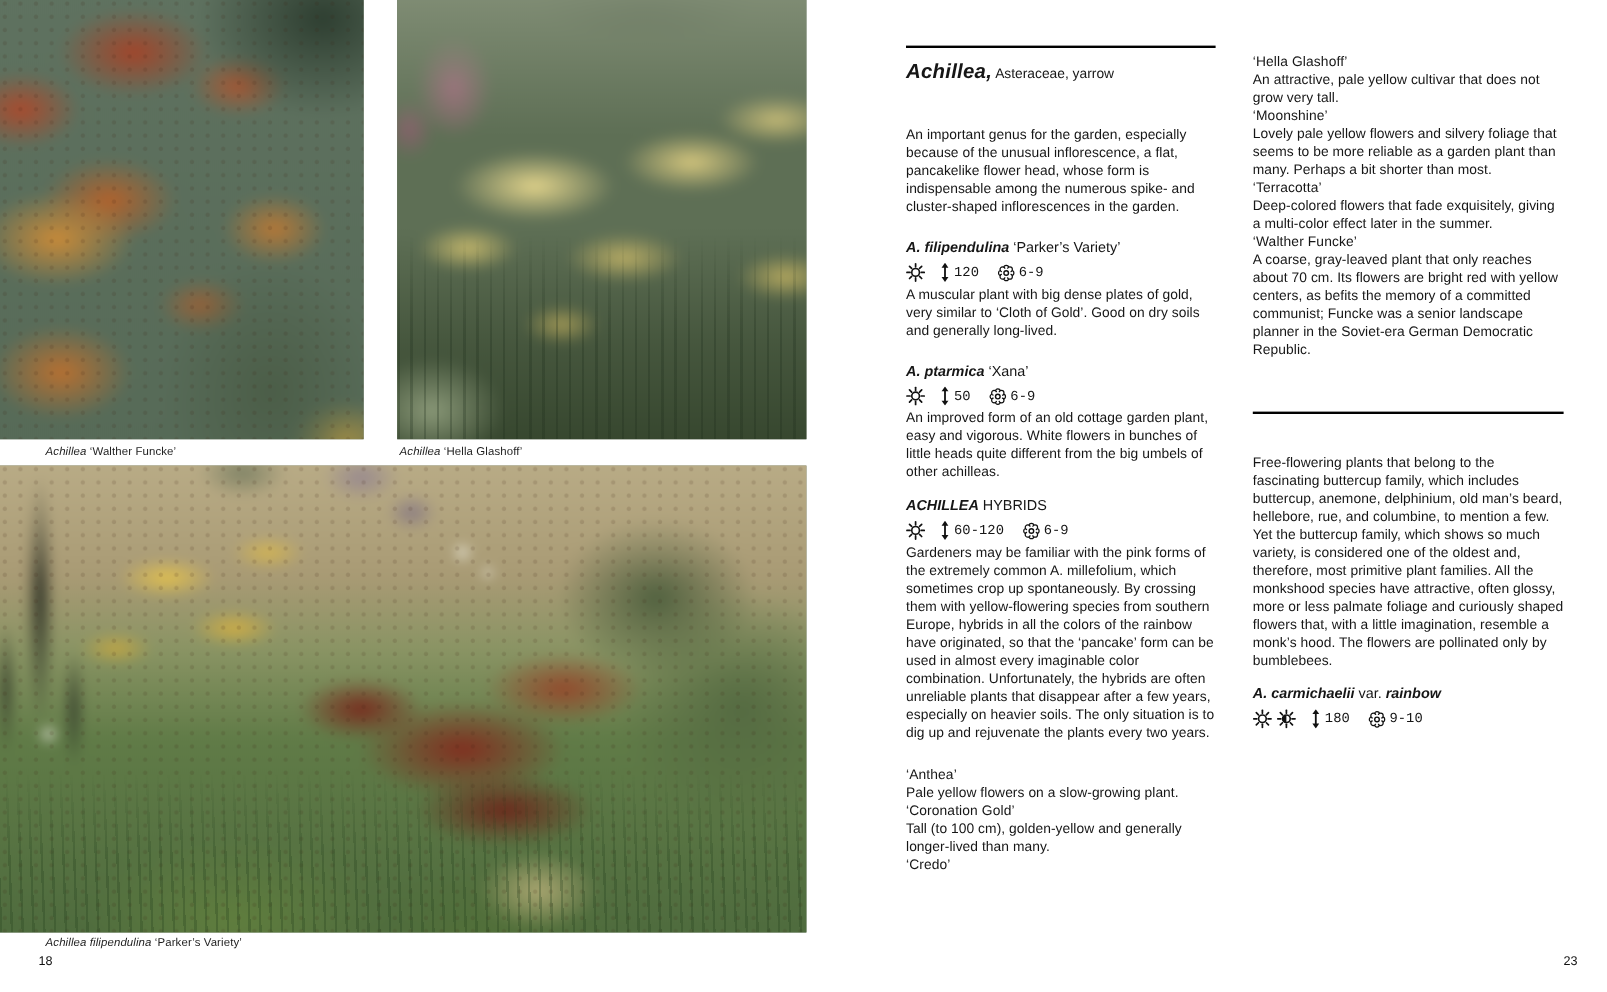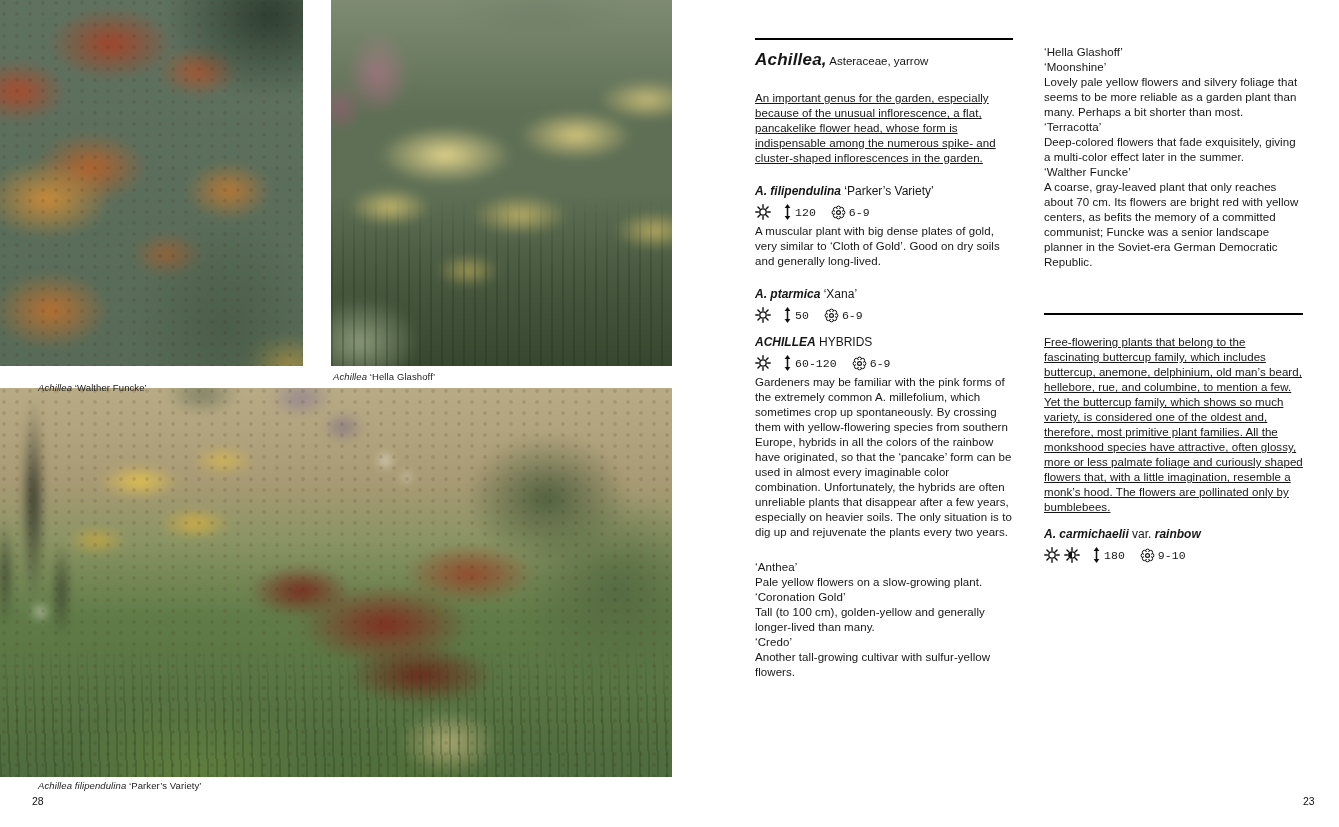--- a/index.html
+++ b/index.html
@@ -85,37 +85,37 @@
       linear-gradient(180deg,#b0a078 0%,#a89a74 26%,#8a9464 40%,#607b47 58%,#4d6a3d 100%);
   }
   #photo-parker .grass{position:absolute;left:0;right:0;bottom:0;height:34%;
     background:repeating-linear-gradient(88deg, rgba(34,62,28,.28) 0 2px, transparent 2px 9px);
     -webkit-mask-image:linear-gradient(180deg,transparent 0,black 55%);
     mask-image:linear-gradient(180deg,transparent 0,black 55%);}
 
   
   .caption{position:absolute;font-size:9.5px;line-height:11px;color:#1d1d1d;letter-spacing:.1px;}
   .caption .cap-i{font-style:italic;}
-  #cap-walther{left:38px;top:382px;}
+  #cap-walther{left:38px;top:371px;}
   #cap-hella{left:333px;top:371px;}
   #cap-parker{left:38px;top:780px;}
   .pagenum{position:absolute;font-size:10.5px;color:#111;}
   #pn-left{left:32px;top:795px;}
   #pn-right{left:1303px;top:795px;}
 
   
   .col{position:absolute;}
   #col1{left:755px;top:38px;width:258px;}
   #col2{left:1044px;top:45px;width:259px;}
   .rule{height:2px;background:#000;}
   .genus-head{margin:10px 0 0;font-size:17px;line-height:20px;font-weight:normal;}
   .genus{font-weight:bold;font-style:italic;letter-spacing:.2px;}
   .family{font-size:11.5px;}
   .body{margin:0;font-size:11.5px;line-height:15px;letter-spacing:.05px;}
-  .intro{margin-top:20px;text-decoration:underline;}
+  .intro{margin-top:34px;}
   .entry{margin-top:18px;}
   .entry-tall{margin-top:12px;}
   .entry-head{font-size:12px;line-height:15px;}
   .sp{font-weight:bold;font-style:italic;}
   .icon-row{display:flex;align-items:center;margin:5px 0 4px;height:16px;font-family:Liberation Mono, monospace;}
   .grp{display:inline-flex;align-items:center;margin-right:15px;}
   .grp:first-child{margin-right:12px;}
   .num{font-size:11.5px;margin-left:3px;letter-spacing:.05px;}
   .cultivar-list{margin-top:20px;}
   .cv-name{font-size:11.5px;line-height:15px;letter-spacing:.1px;}
@@ -141,21 +141,21 @@
   <div class="photo" id="photo-parker">
     <div class="paint"></div>
     <div class="speckle"></div>
     <div class="grass"></div>
   </div>
 
   <div class="caption" id="cap-walther"><span class="cap-i">Achillea</span><span> ‘Walther Funcke’</span></div>
   <div class="caption" id="cap-hella"><span class="cap-i">Achillea</span><span> ‘Hella Glashoff’</span></div>
   <div class="caption" id="cap-parker"><span class="cap-i">Achillea filipendulina</span><span> ‘Parker’s Variety’</span></div>
 
-  <div class="pagenum" id="pn-left">28</div>
+  <div class="pagenum" id="pn-left">18</div>
   <div class="pagenum" id="pn-right">23</div>
 
   <div class="col" id="col1">
     <div class="rule"></div>
 
     <h2 class="genus-head"><span class="genus">Achillea,</span><span class="family"> Asteraceae, yarrow</span></h2>
 
     <p class="body intro">An important genus for the garden, especially because of the unusual inflorescence, a flat, pancakelike flower head, whose form is indispensable among the numerous spike- and cluster-shaped inflorescences in the garden.</p>
 
     <div class="entry">
@@ -242,20 +242,21 @@
                 <circle cx="5.32" cy="5.32" r="2.5"></circle>
                 <circle cx="12.68" cy="5.32" r="2.5"></circle>
                 <circle cx="5.32" cy="12.68" r="2.5"></circle>
               </g>
               <circle cx="9" cy="9" r="4.6" fill="#fff"></circle>
               <circle cx="9" cy="9" r="2.3" fill="none" stroke="#111" stroke-width="1.4"></circle>
             </svg>
           <span class="num">6-9</span>
         </span>
       </div>
+      <p class="body">An improved form of an old cottage garden plant, easy and vigorous. White flowers in bunches of little heads quite different from the big umbels of other achilleas.</p>
     </div>
 
     <div class="entry entry-tall">
       <div class="entry-head"><span class="sp">ACHILLEA</span><span> HYBRIDS</span></div>
       <div class="icon-row">
         <span class="grp">
           <svg class="icon-svg" width="16" height="16" viewBox="0 0 18 18">
               <g stroke="#111" stroke-width="1.6" stroke-linecap="round">
                 <line x1="14.2" y1="9" x2="17.1" y2="9"></line>
                 <line x1="0.9" y1="9" x2="3.8" y2="9"></line>
@@ -302,29 +303,29 @@
       <div class="cultivar">
         <div class="cv-name">‘Anthea’</div>
         <p class="body">Pale yellow flowers on a slow-growing plant.</p>
       </div>
       <div class="cultivar">
         <div class="cv-name">‘Coronation Gold’</div>
         <p class="body">Tall (to 100 cm), golden-yellow and generally longer-lived than many.</p>
       </div>
       <div class="cultivar">
         <div class="cv-name">‘Credo’</div>
-        <p class="body">Another tall-growing cultivar with sulfur-yellow flowers.</p>
       </div>
     </div>
   </div>
 
   <div class="col" id="col2">
     <div class="cultivar-list">
       <div class="cultivar">
         <div class="cv-name">‘Hella Glashoff’</div>
+        <p class="body">An attractive, pale yellow cultivar that does not grow very tall.</p>
       </div>
       <div class="cultivar">
         <div class="cv-name">‘Moonshine’</div>
         <p class="body">Lovely pale yellow flowers and silvery foliage that seems to be more reliable as a garden plant than many. Perhaps a bit shorter than most.</p>
       </div>
       <div class="cultivar">
         <div class="cv-name">‘Terracotta’</div>
         <p class="body">Deep-colored flowers that fade exquisitely, giving a multi-color effect later in the summer.</p>
       </div>
       <div class="cultivar">

